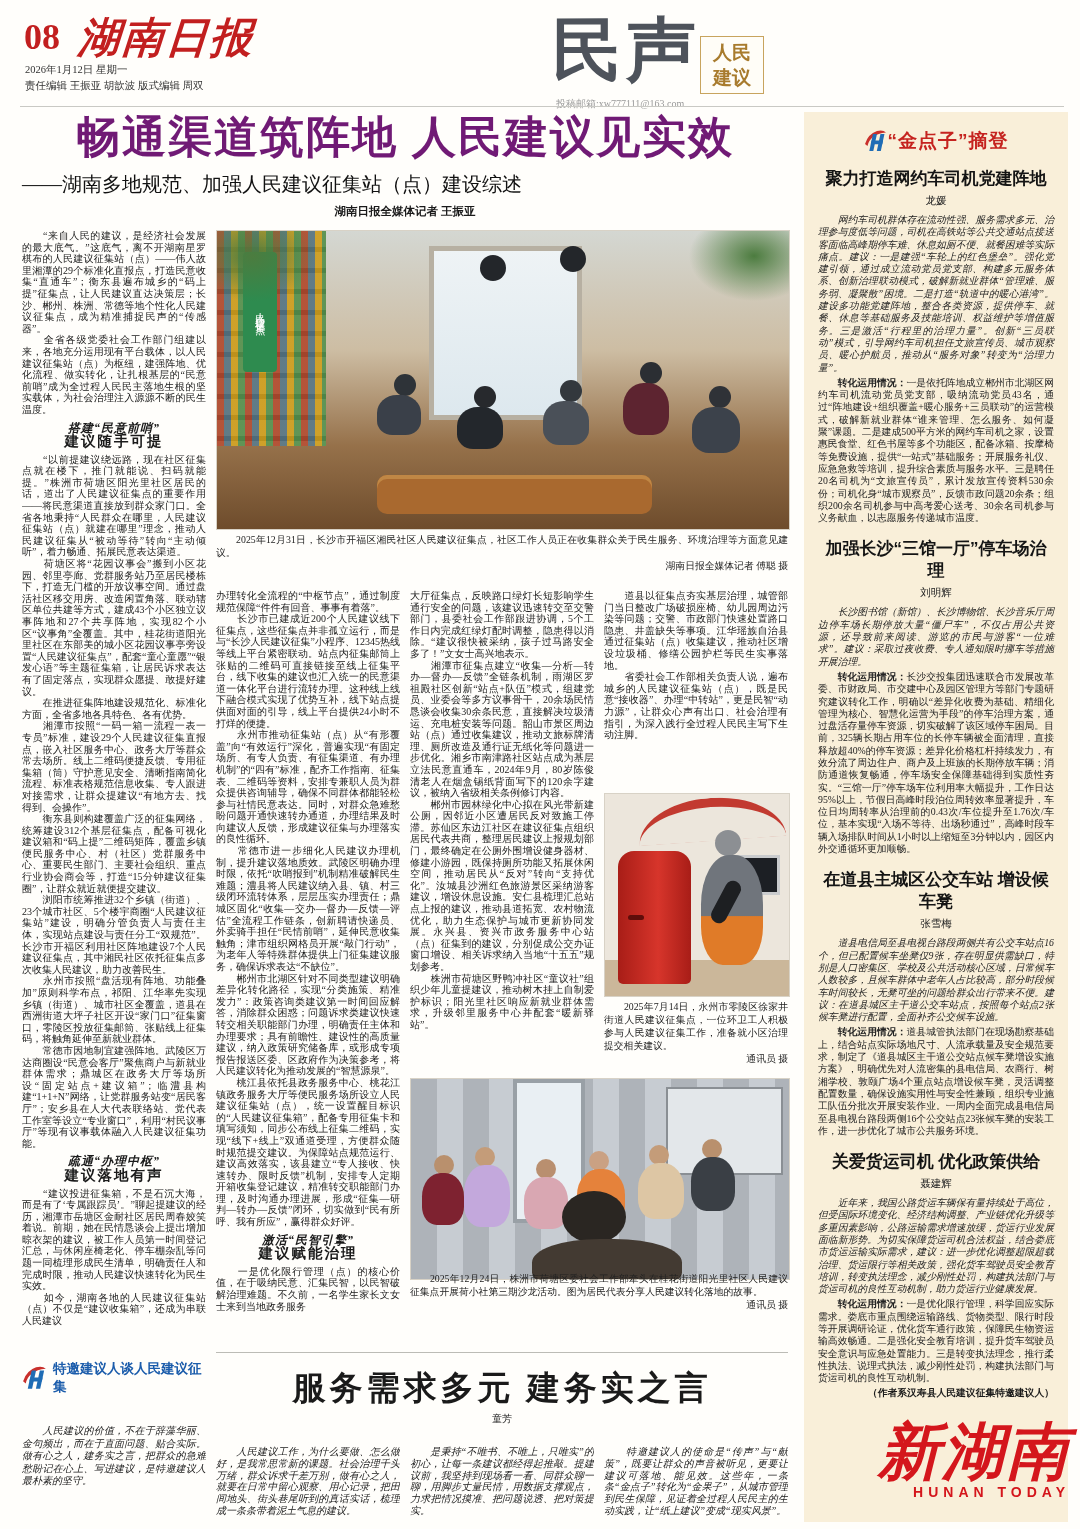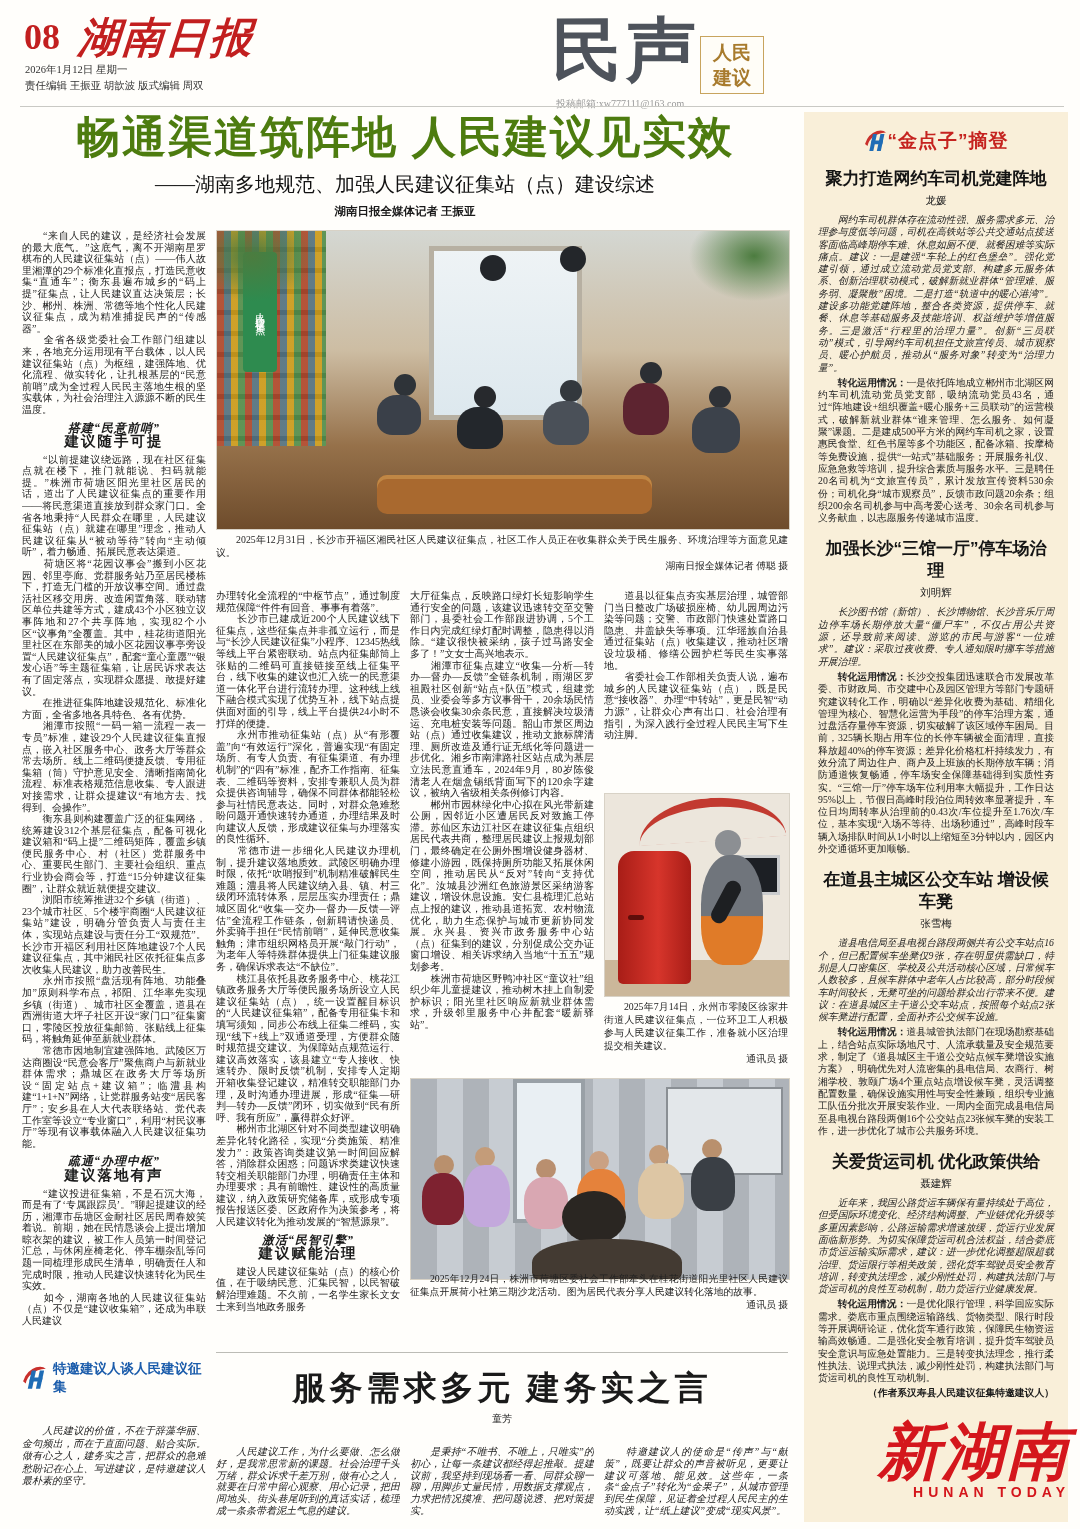--- a/index.html
+++ b/index.html
@@ -13,22 +13,22 @@
              font-style:italic;transform:skewX(-4deg);letter-spacing:2px;}
   .dateline{left:25px;top:63px;font-size:10.5px;color:#333;}
   .editors{left:25px;top:79px;font-size:10.5px;color:#333;}
   .mast{left:552px;top:14px;font-size:70px;line-height:74px;font-weight:bold;color:#4e535b;letter-spacing:4px;}
   .mastbox{left:700px;top:36px;width:58px;border:1px solid #c8a45e;color:#a87b2d;text-align:center;
            font-size:19px;font-weight:bold;line-height:25px;padding:3px 2px;background:#fffdf7;}
   .mastmail{left:556px;top:97px;font-size:10px;color:#999;}
   .hrule{height:1px;background:#c9c9c4;}
   
   .headline{left:22px;top:112px;width:766px;text-align:center;font-size:44px;line-height:50px;
-            font-weight:bold;color:#4d7c0f;letter-spacing:2px;}
-  .subtitle{left:22px;top:171px;width:766px;text-align:center;font-size:20px;color:#111;}
+            font-weight:bold;color:#701a75;letter-spacing:2px;}
+  .subtitle{left:22px;top:171px;width:766px;text-align:left;font-size:20px;color:#111;}
   .byline{left:22px;top:204px;width:766px;text-align:center;font-size:11.5px;font-weight:bold;}
   
   .col{font-size:10px;line-height:11.6px;text-align:justify;overflow:hidden;}
   .col p{margin:0;}
   .schead{text-align:center;margin:7px 0 6px;}
   .schead .s1{font-size:12px;font-style:italic;font-weight:bold;letter-spacing:1px;}
   .schead .s2{font-size:14.5px;font-weight:bold;font-family:"Liberation Sans",sans-serif;letter-spacing:2px;margin-top:2px;}
   .caption{font-size:9.8px;line-height:13px;text-align:justify;color:#222;}
   .credit{text-align:right;font-size:9.8px;color:#222;margin-top:1px;}
   
@@ -150,27 +150,27 @@
   <div class="abs" style="left:216px;top:533px;width:572px;">
     <div class="caption">　　2025年12月31日，长沙市开福区湘民社区人民建议征集点，社区工作人员正在收集群众关于民生服务、环境治理等方面意见建议。</div>
     <div class="credit">湖南日报全媒体记者 傅聪 摄</div>
   </div>
 
   <div class="abs col" style="left:216px;top:590px;width:184px;height:756px;">
       <p>办理转化全流程的“中枢节点”，通过制度规范保障“件件有回音、事事有着落”。</p>
       <p>　　长沙市已建成近200个人民建议线下征集点，这些征集点并非孤立运行，而是与“长沙人民建议征集”小程序、12345热线等线上平台紧密联动。站点内征集邮筒上张贴的二维码可直接链接至线上征集平台，线下收集的建议也汇入统一的民意渠道一体化平台进行流转办理。这种线上线下融合模式实现了优势互补，线下站点提供面对面的引导，线上平台提供24小时不打烊的便捷。</p>
       <p>　　永州市推动征集站（点）从“有形覆盖”向“有效运行”深化，普遍实现“有固定场所、有专人负责、有征集渠道、有办理机制”的“四有”标准，配齐工作指南、征集表、二维码等资料，安排专兼职人员为群众提供咨询辅导，确保不同群体都能轻松参与社情民意表达。同时，对群众急难愁盼问题开通快速转办通道，办理结果及时向建议人反馈，形成建议征集与办理落实的良性循环。</p>
       <p>　　常德市进一步细化人民建议办理机制，提升建议落地质效。武陵区明确办理时限，依托“吹哨报到”机制精准破解民生难题；澧县将人民建议纳入县、镇、村三级闭环流转体系，层层压实办理责任；鼎城区固化“收集—交办—督办—反馈—评估”全流程工作链条，创新聘请快递员、外卖骑手担任“民情前哨”，延伸民意收集触角；津市组织网格员开展“敲门行动”，为老年人等特殊群体提供上门征集建议服务，确保诉求表达“不缺位”。</p>
+      <p>　　郴州市北湖区针对不同类型建议明确差异化转化路径，实现“分类施策、精准发力”：政策咨询类建议第一时间回应解答，消除群众困惑；问题诉求类建议快速转交相关职能部门办理，明确责任主体和办理要求；具有前瞻性、建设性的高质量建议，纳入政策研究储备库，或形成专项报告报送区委、区政府作为决策参考，将人民建议转化为推动发展的“智慧源泉”。</p>
       <p>　　桃江县依托县政务服务中心、桃花江镇政务服务大厅等便民服务场所设立人民建议征集站（点），统一设置醒目标识的“人民建议征集箱”，配备专用征集卡和填写须知，同步公布线上征集二维码，实现“线下+线上”双通道受理，方便群众随时规范提交建议。为保障站点规范运行、建议高效落实，该县建立“专人接收、快速转办、限时反馈”机制，安排专人定期开箱收集登记建议，精准转交职能部门办理，及时沟通办理进展，形成“征集—研判—转办—反馈”闭环，切实做到“民有所呼、我有所应”，赢得群众好评。</p>
-      <p>　　郴州市北湖区针对不同类型建议明确差异化转化路径，实现“分类施策、精准发力”：政策咨询类建议第一时间回应解答，消除群众困惑；问题诉求类建议快速转交相关职能部门办理，明确责任主体和办理要求；具有前瞻性、建设性的高质量建议，纳入政策研究储备库，或形成专项报告报送区委、区政府作为决策参考，将人民建议转化为推动发展的“智慧源泉”。</p>
       <div class="schead">
         <div class="s1">激活“民智引擎”</div>
         <div class="s2">建议赋能治理</div>
       </div>
-      <p>　　建设人民建议征集站（点）的核心价值，在于吸纳民意、汇集民智，以民智破解治理难题。不久前，一名学生家长文女士来到当地政务服务</p>
+      <p>　　一是优化限行管理（点）的核心价值，在于吸纳民意、汇集民智，以民智破解治理难题。不久前，一名学生家长文女士来到当地政务服务</p>
     </div>
   <div class="abs col" style="left:410px;top:590px;width:184px;height:484px;">
       <p>大厅征集点，反映路口绿灯长短影响学生通行安全的问题，该建议迅速转交至交警部门，县委社会工作部跟进协调，5个工作日内完成红绿灯配时调整，隐患得以消除。“建议很快被采纳，孩子过马路安全多了！”文女士高兴地表示。</p>
       <p>　　湘潭市征集点建立“收集—分析—转办—督办—反馈”全链条机制，雨湖区罗祖殿社区创新“站点+队伍”模式，组建党员、业委会等多方议事骨干，20余场民情恳谈会收集30余条民意，直接解决垃圾清运、充电桩安装等问题。韶山市景区周边站（点）通过收集建议，推动文旅标牌清理、厕所改造及通行证无纸化等问题进一步优化。湘乡市南津路社区站点成为基层立法民意直通车，2024年9月，80岁陈俊清老人在烟盒锡纸背面写下的120余字建议，被纳入省级相关条例修订内容。</p>
       <p>　　郴州市园林绿化中心拟在风光带新建公厕，因邻近小区遭居民反对致施工停滞。苏仙区东边江社区在建议征集点组织居民代表共商，整理居民建议上报规划部门，最终确定在公厕外围增设健身器材、修建小游园，既保持厕所功能又拓展休闲空间，推动居民从“反对”转向“支持优化”。汝城县沙洲红色旅游景区采纳游客建议，增设休息设施。安仁县梳理汇总站点上报的建议，推动县道拓宽、农村物流优化，助力生态保护与城市更新协同发展。永兴县、资兴市政务服务中心站（点）征集到的建议，分别促成公交办证窗口增设、相关诉求纳入当地“十五五”规划参考。</p>
       <p>　　株洲市荷塘区野鸭冲社区“童议社”组织少年儿童提建议，推动树木挂上自制爱护标识；阳光里社区响应新就业群体需求，升级邻里服务中心并配套“暖新驿站”。</p>
     </div>
   <div class="abs col" style="left:604px;top:590px;width:184px;height:200px;">
       <p>　　道县以征集点夯实基层治理，城管部门当日整改广场破损座椅、幼儿园周边污染等问题；交警、市政部门快速处置路口隐患、井盖缺失等事项。江华瑶族自治县通过征集站（点）收集建议，推动社区增设垃圾桶、修缮公园护栏等民生实事落地。</p>
       <p>　　省委社会工作部相关负责人说，遍布城乡的人民建议征集站（点），既是民意“接收器”、办理“中转站”，更是民智“动力源”，让群众心声有出口、社会治理有指引，为深入践行全过程人民民主写下生动注脚。</p>

